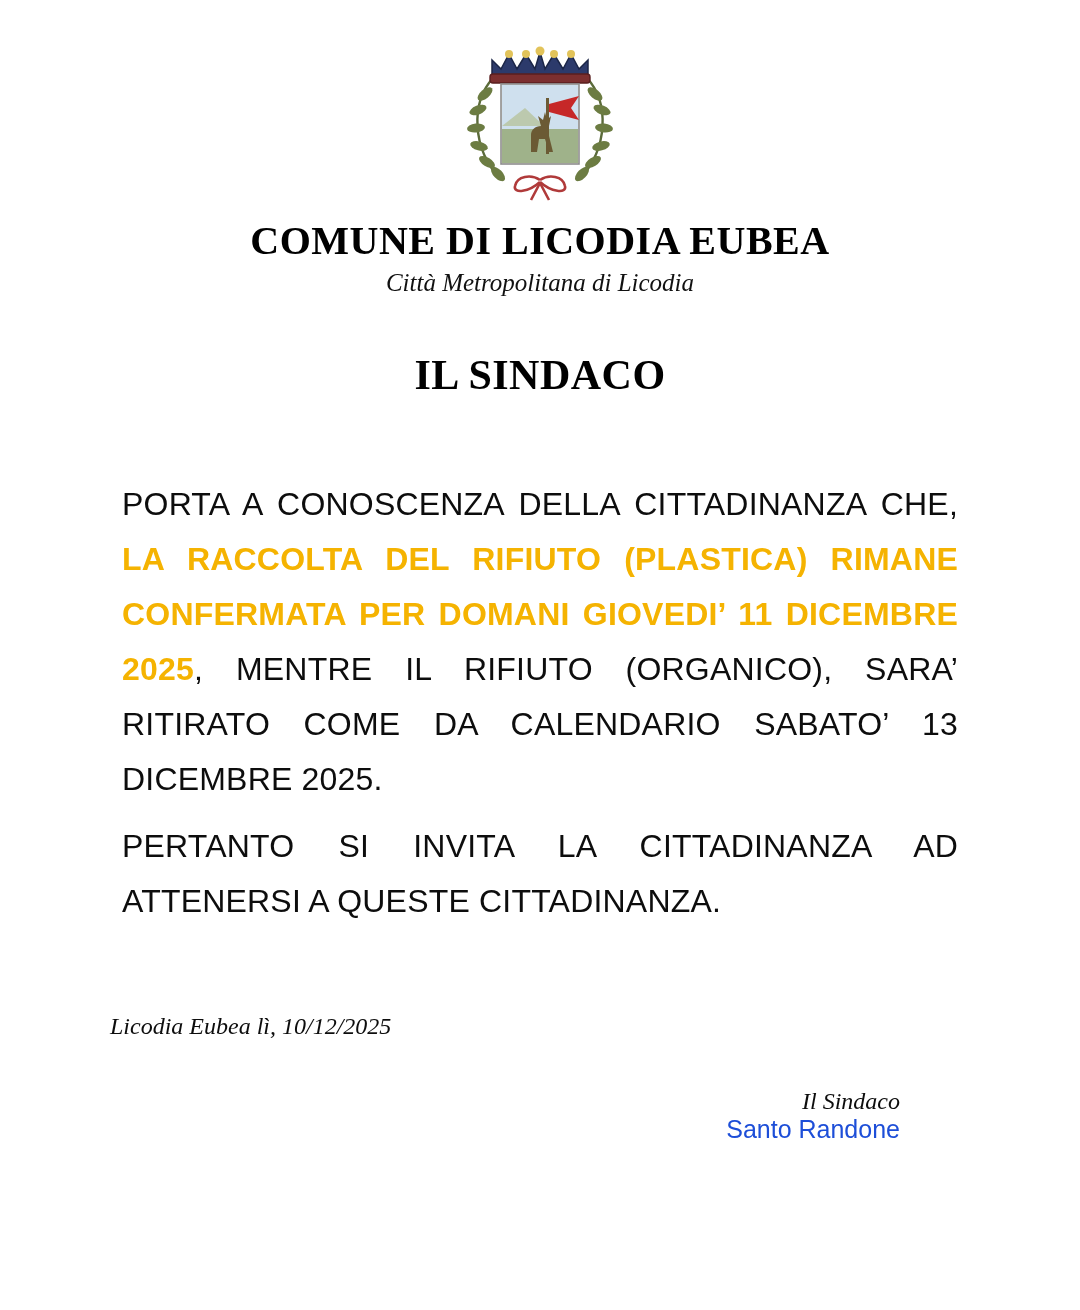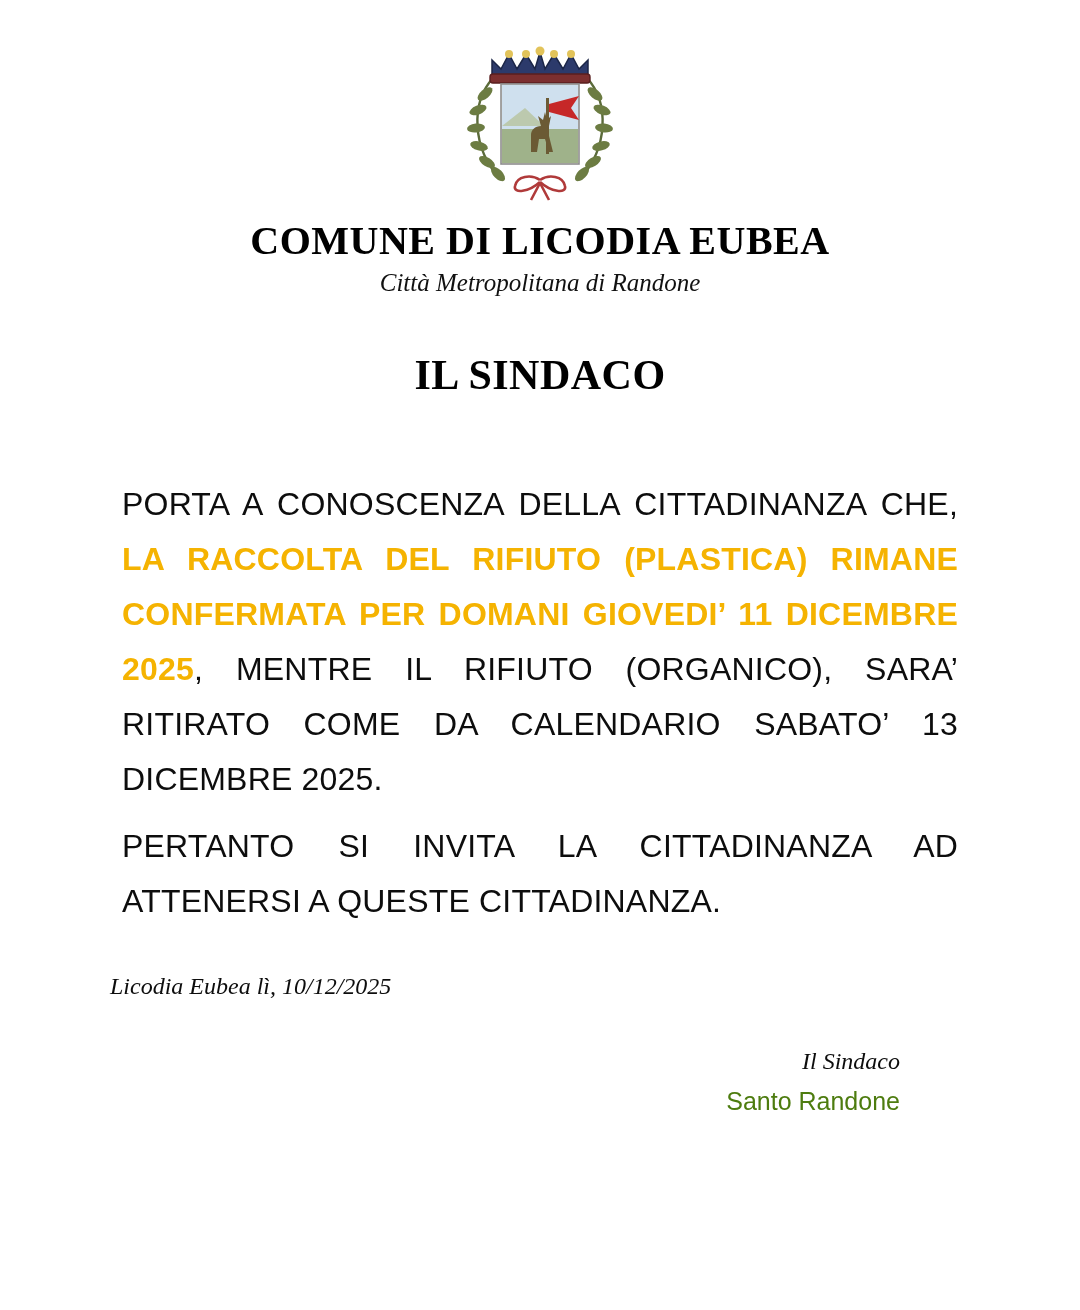--- a/index.html
+++ b/index.html
@@ -86,42 +86,42 @@
   .hl {
     color: #f5b301;
     font-weight: bold;
   }
   .para-2 {
     margin-top: 0 !important;
   }
 
   
   .place-date {
-    margin-top: 32px;
+    margin-top: 72px;
     font-family: "Liberation Serif", serif;
     font-style: italic;
     font-size: 24px;
     color: #0d0d0d;
   }
   .signature {
     margin-top: 48px;
     text-align: right;
     padding-right: 70px;
   }
   .sign-role {
     font-family: "Liberation Serif", serif;
     font-style: italic;
     font-size: 24px;
     color: #0d0d0d;
   }
   .sign-name {
     font-family: "Liberation Sans", sans-serif;
     font-size: 25px;
-    color: #4d7c0f;
-    margin-top: 12px;
+    color: #1d4ed8;
+    margin-top: 0;
   }
 </style>
 </head>
 <body>
 
 <div class="page">
 
   <div class="crest-wrap">
     <div class="crest">
       <svg width="190" height="165" viewBox="0 0 190 165" xmlns="http://www.w3.org/2000/svg">
@@ -173,21 +173,21 @@
           <path d="M96 86 L93 76 L98 80 L100 72 L102 80 L106 76 L104 86 Z" fill="#6b5a34"></path>
 
           <path d="M104 64 L134 56 L126 68 L134 80 L104 72 Z" fill="#c62828"></path>
           <rect x="101" y="58" width="3" height="56" fill="#6b5a34"></rect>
         </g>
       </svg>
     </div>
   </div>
 
   <h1 class="comune-title">COMUNE DI LICODIA EUBEA</h1>
-  <div class="citta-sub">Città Metropolitana di Randone</div>
+  <div class="citta-sub">Città Metropolitana di Licodia</div>
 
   <h2 class="sindaco-title">IL SINDACO</h2>
 
   <div class="body-text">
     <p><span>PORTA A CONOSCENZA DELLA CITTADINANZA CHE, </span><span class="hl">LA RACCOLTA DEL RIFIUTO (PLASTICA) RIMANE CONFERMATA PER DOMANI GIOVEDI’ 11 DICEMBRE 2025</span><span>, MENTRE IL RIFIUTO (ORGANICO), SARA’ RITIRATO COME DA CALENDARIO SABATO’ 13 DICEMBRE 2025.</span></p>
     <p class="para-2">PERTANTO SI INVITA LA CITTADINANZA AD ATTENERSI A QUESTE CITTADINANZA.</p>
   </div>
 
   <div class="place-date">Licodia Eubea lì, 10/12/2025</div>
 

